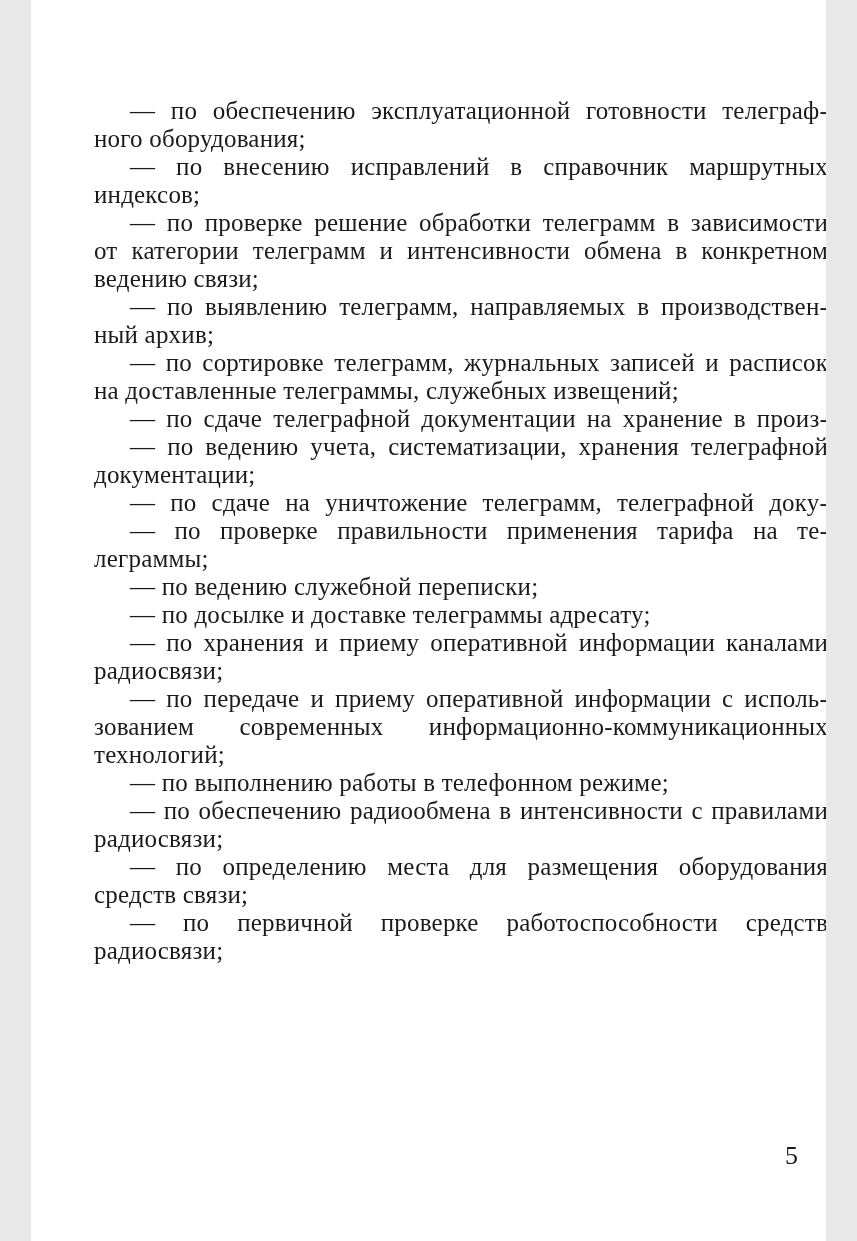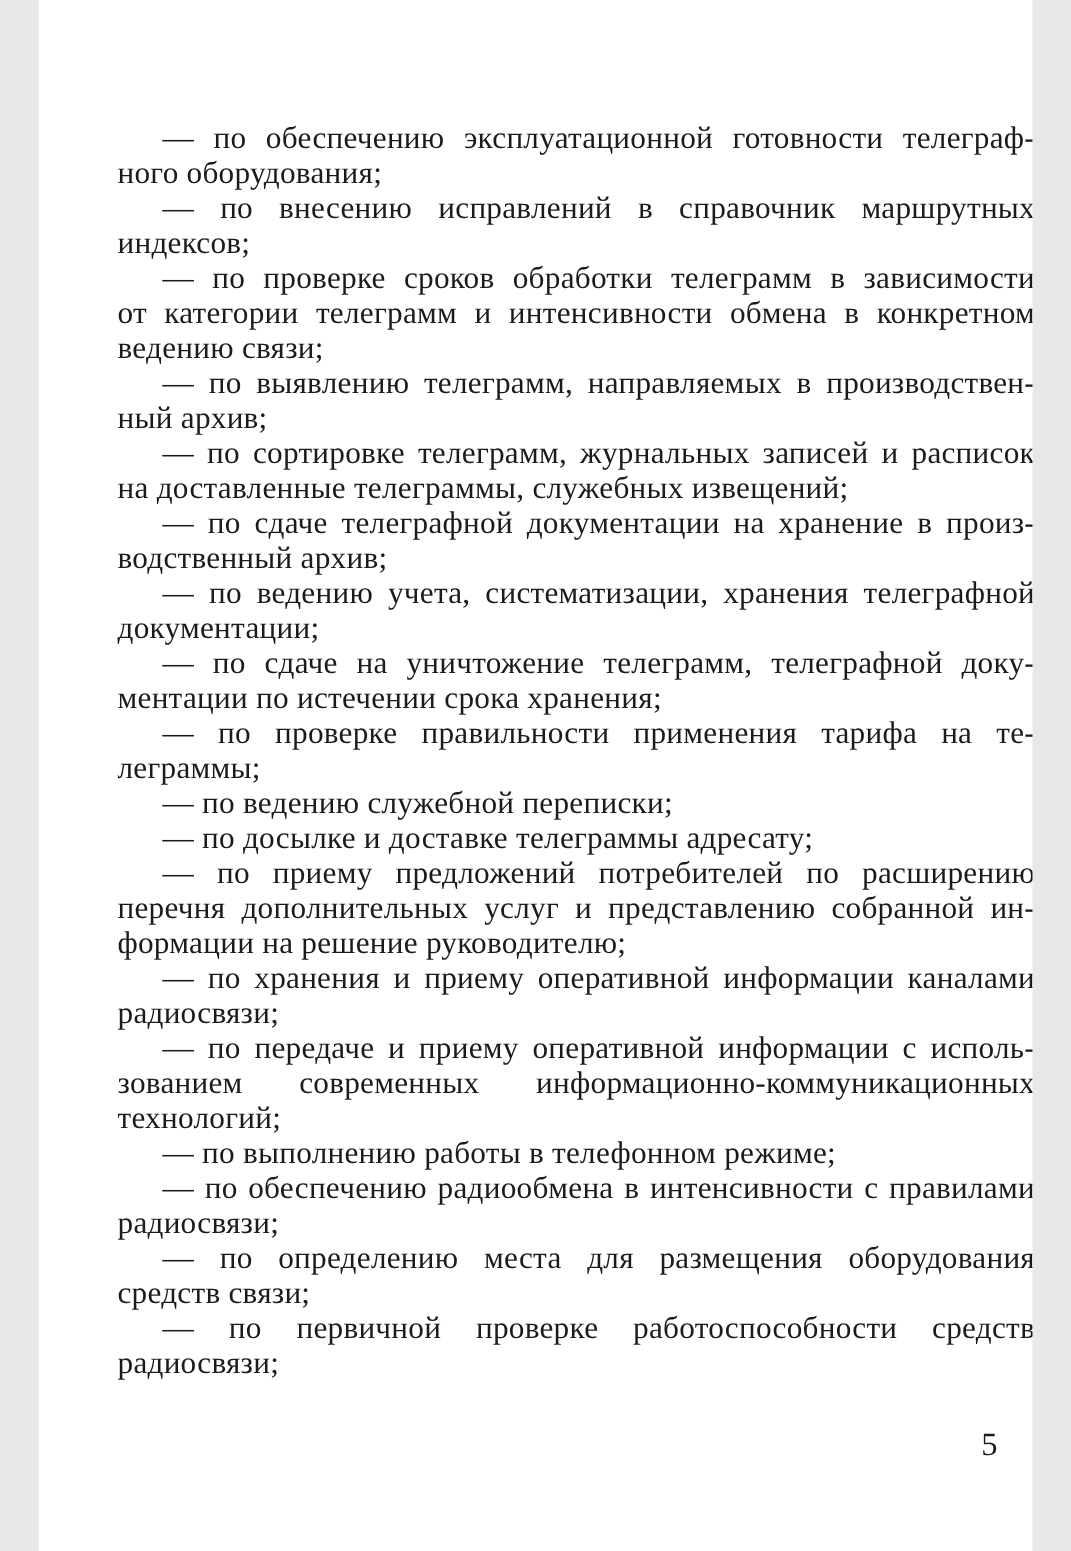--- a/index.html
+++ b/index.html
@@ -65,58 +65,51 @@
   <div class="text-block">
       <div class="para">
         <div class="line first">— по обеспечению эксплуатационной готовности телеграф-</div>
         <div class="line last">ного оборудования;</div>
       </div>
       <div class="para">
         <div class="line first">— по внесению исправлений в справочник маршрутных</div>
         <div class="line last">индексов;</div>
       </div>
       <div class="para">
-        <div class="line first">— по проверке сроков обработки телеграмм в зависимости</div>
+        <div class="line first">— по проверке решение обработки телеграмм в зависимости</div>
         <div class="line">от категории телеграмм и интенсивности обмена в конкретном</div>
         <div class="line last">ведению связи;</div>
       </div>
       <div class="para">
         <div class="line first">— по выявлению телеграмм, направляемых в производствен-</div>
         <div class="line last">ный архив;</div>
       </div>
       <div class="para">
         <div class="line first">— по сортировке телеграмм, журнальных записей и расписок</div>
         <div class="line last">на доставленные телеграммы, служебных извещений;</div>
       </div>
       <div class="para">
         <div class="line first">— по сдаче телеграфной документации на хранение в произ-</div>
-        <div class="line last">водственный архив;</div>
       </div>
       <div class="para">
         <div class="line first">— по ведению учета, систематизации, хранения телеграфной</div>
         <div class="line last">документации;</div>
       </div>
       <div class="para">
         <div class="line first">— по сдаче на уничтожение телеграмм, телеграфной доку-</div>
-        <div class="line last">ментации по истечении срока хранения;</div>
       </div>
       <div class="para">
         <div class="line first">— по проверке правильности применения тарифа на те-</div>
         <div class="line last">леграммы;</div>
       </div>
       <div class="para">
         <div class="line first last">— по ведению служебной переписки;</div>
       </div>
       <div class="para">
         <div class="line first last">— по досылке и доставке телеграммы адресату;</div>
-      </div>
-      <div class="para">
-        <div class="line first">— по приему предложений потребителей по расширению</div>
-        <div class="line">перечня дополнительных услуг и представлению собранной ин-</div>
-        <div class="line last">формации на решение руководителю;</div>
       </div>
       <div class="para">
         <div class="line first">— по хранения и приему оперативной информации каналами</div>
         <div class="line last">радиосвязи;</div>
       </div>
       <div class="para">
         <div class="line first">— по передаче и приему оперативной информации с исполь-</div>
         <div class="line">зованием современных информационно-коммуникационных</div>
         <div class="line last">технологий;</div>
       </div>

